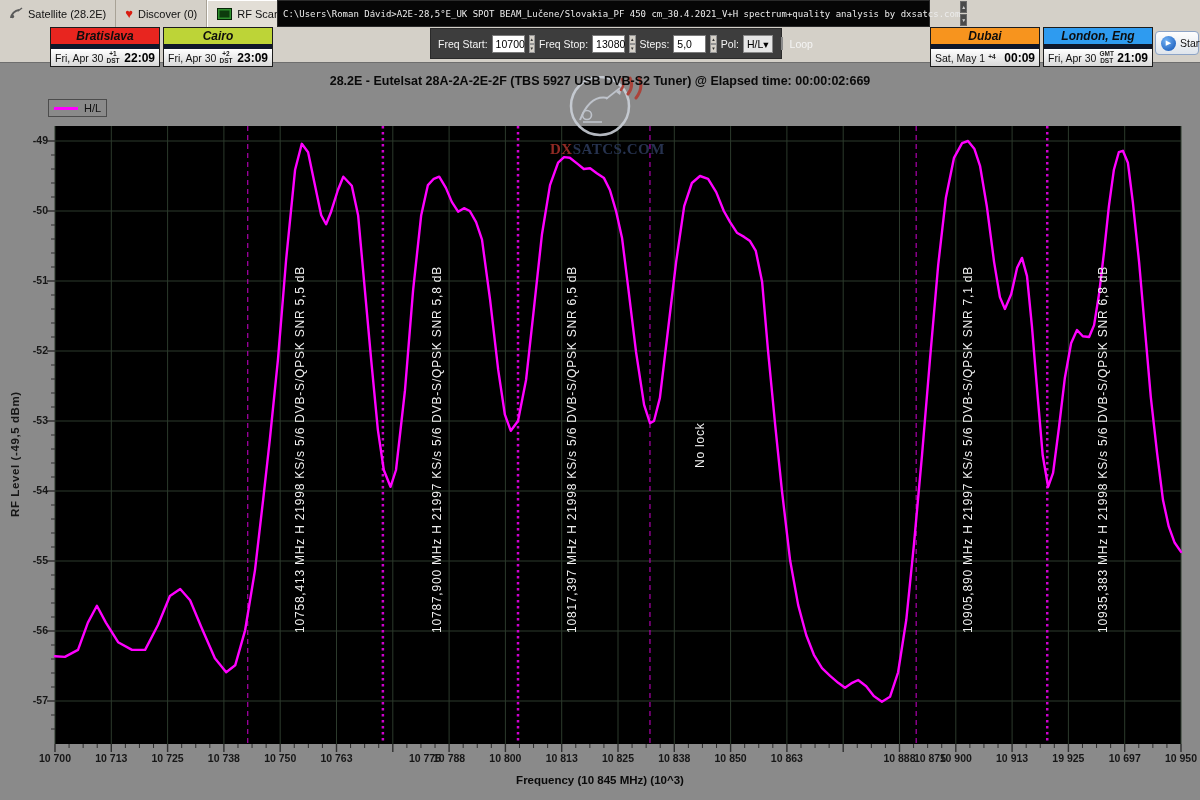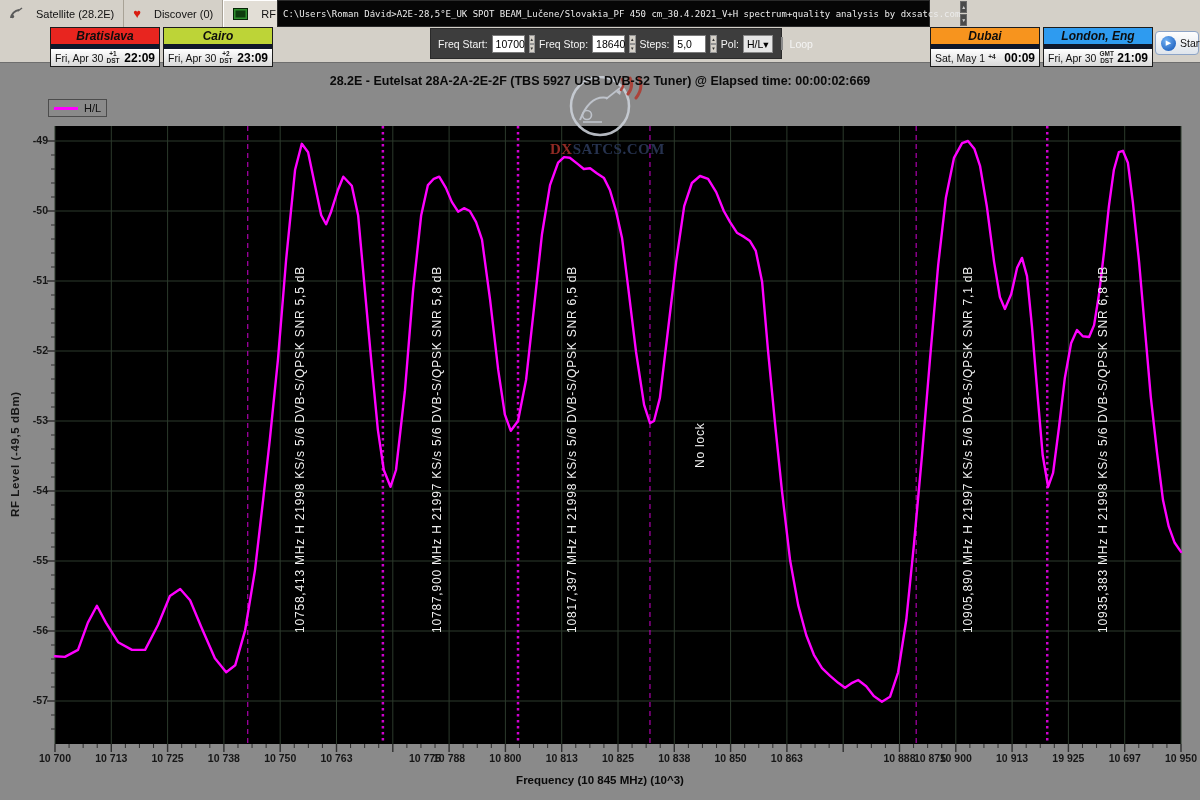--- a/index.html
+++ b/index.html
@@ -1,21 +1,21 @@
 <!DOCTYPE html>
 <html><head>
 <meta charset="utf-8">
 <style>
   html,body{margin:0;padding:0;width:1200px;height:800px;overflow:hidden;
     background:#8a8a8a;font-family:"Liberation Sans",sans-serif;position:relative}
   
   .hdr-strip{position:absolute;left:0;top:0;width:1200px;height:62px;background:#d4d0c8;
     border-bottom:1px solid #6e6e6e;z-index:5}
   .tabbar{position:absolute;left:0;top:0;height:27px;display:flex;z-index:7}
-  .tab{display:flex;align-items:center;gap:13px;padding:0 9px;font-size:11px;color:#111;
+  .tab{display:flex;align-items:center;gap:5px;padding:0 9px;font-size:11px;color:#111;
     height:27px;box-sizing:border-box;border-right:1px solid #a8a296;cursor:default;white-space:nowrap}
   .tab.active{background:#e2ded6;border-top:1px solid #fff;border-left:1px solid #fff;
     border-right:1px solid #7d7d7d}
   .heart{color:#d91c10;font-size:13px;line-height:1}
   .monitor{width:13px;height:10px;background:#0d3b0d;border:1px solid #062406;
     box-shadow:inset 0 0 0 1.5px #2e8f2e}
   .console{position:absolute;left:277px;top:0;width:653px;height:27px;background:#060606;
     z-index:8;display:flex;align-items:center;box-sizing:border-box;border:1px solid #2a2a2a}
   .console-text{color:#ececec;font-family:"DejaVu Sans Mono","Liberation Mono",monospace;
     font-size:9px;padding-left:5px;white-space:nowrap;letter-spacing:0}
@@ -380,21 +380,21 @@
 </div>
 
 <div class="controls">
   <span class="ctl-label">Freq Start:</span>
   <span class="ctl-input">10700</span>
   <span class="spin">
       <span>▲</span>
       <span>▼</span>
     </span>
   <span class="ctl-label">Freq Stop:</span>
-  <span class="ctl-input">18640</span>
+  <span class="ctl-input">13080</span>
   <span class="spin">
       <span>▲</span>
       <span>▼</span>
     </span>
   <span class="ctl-label">Steps:</span>
   <span class="ctl-input">5,0</span>
   <span class="spin">
       <span>▲</span>
       <span>▼</span>
     </span>

